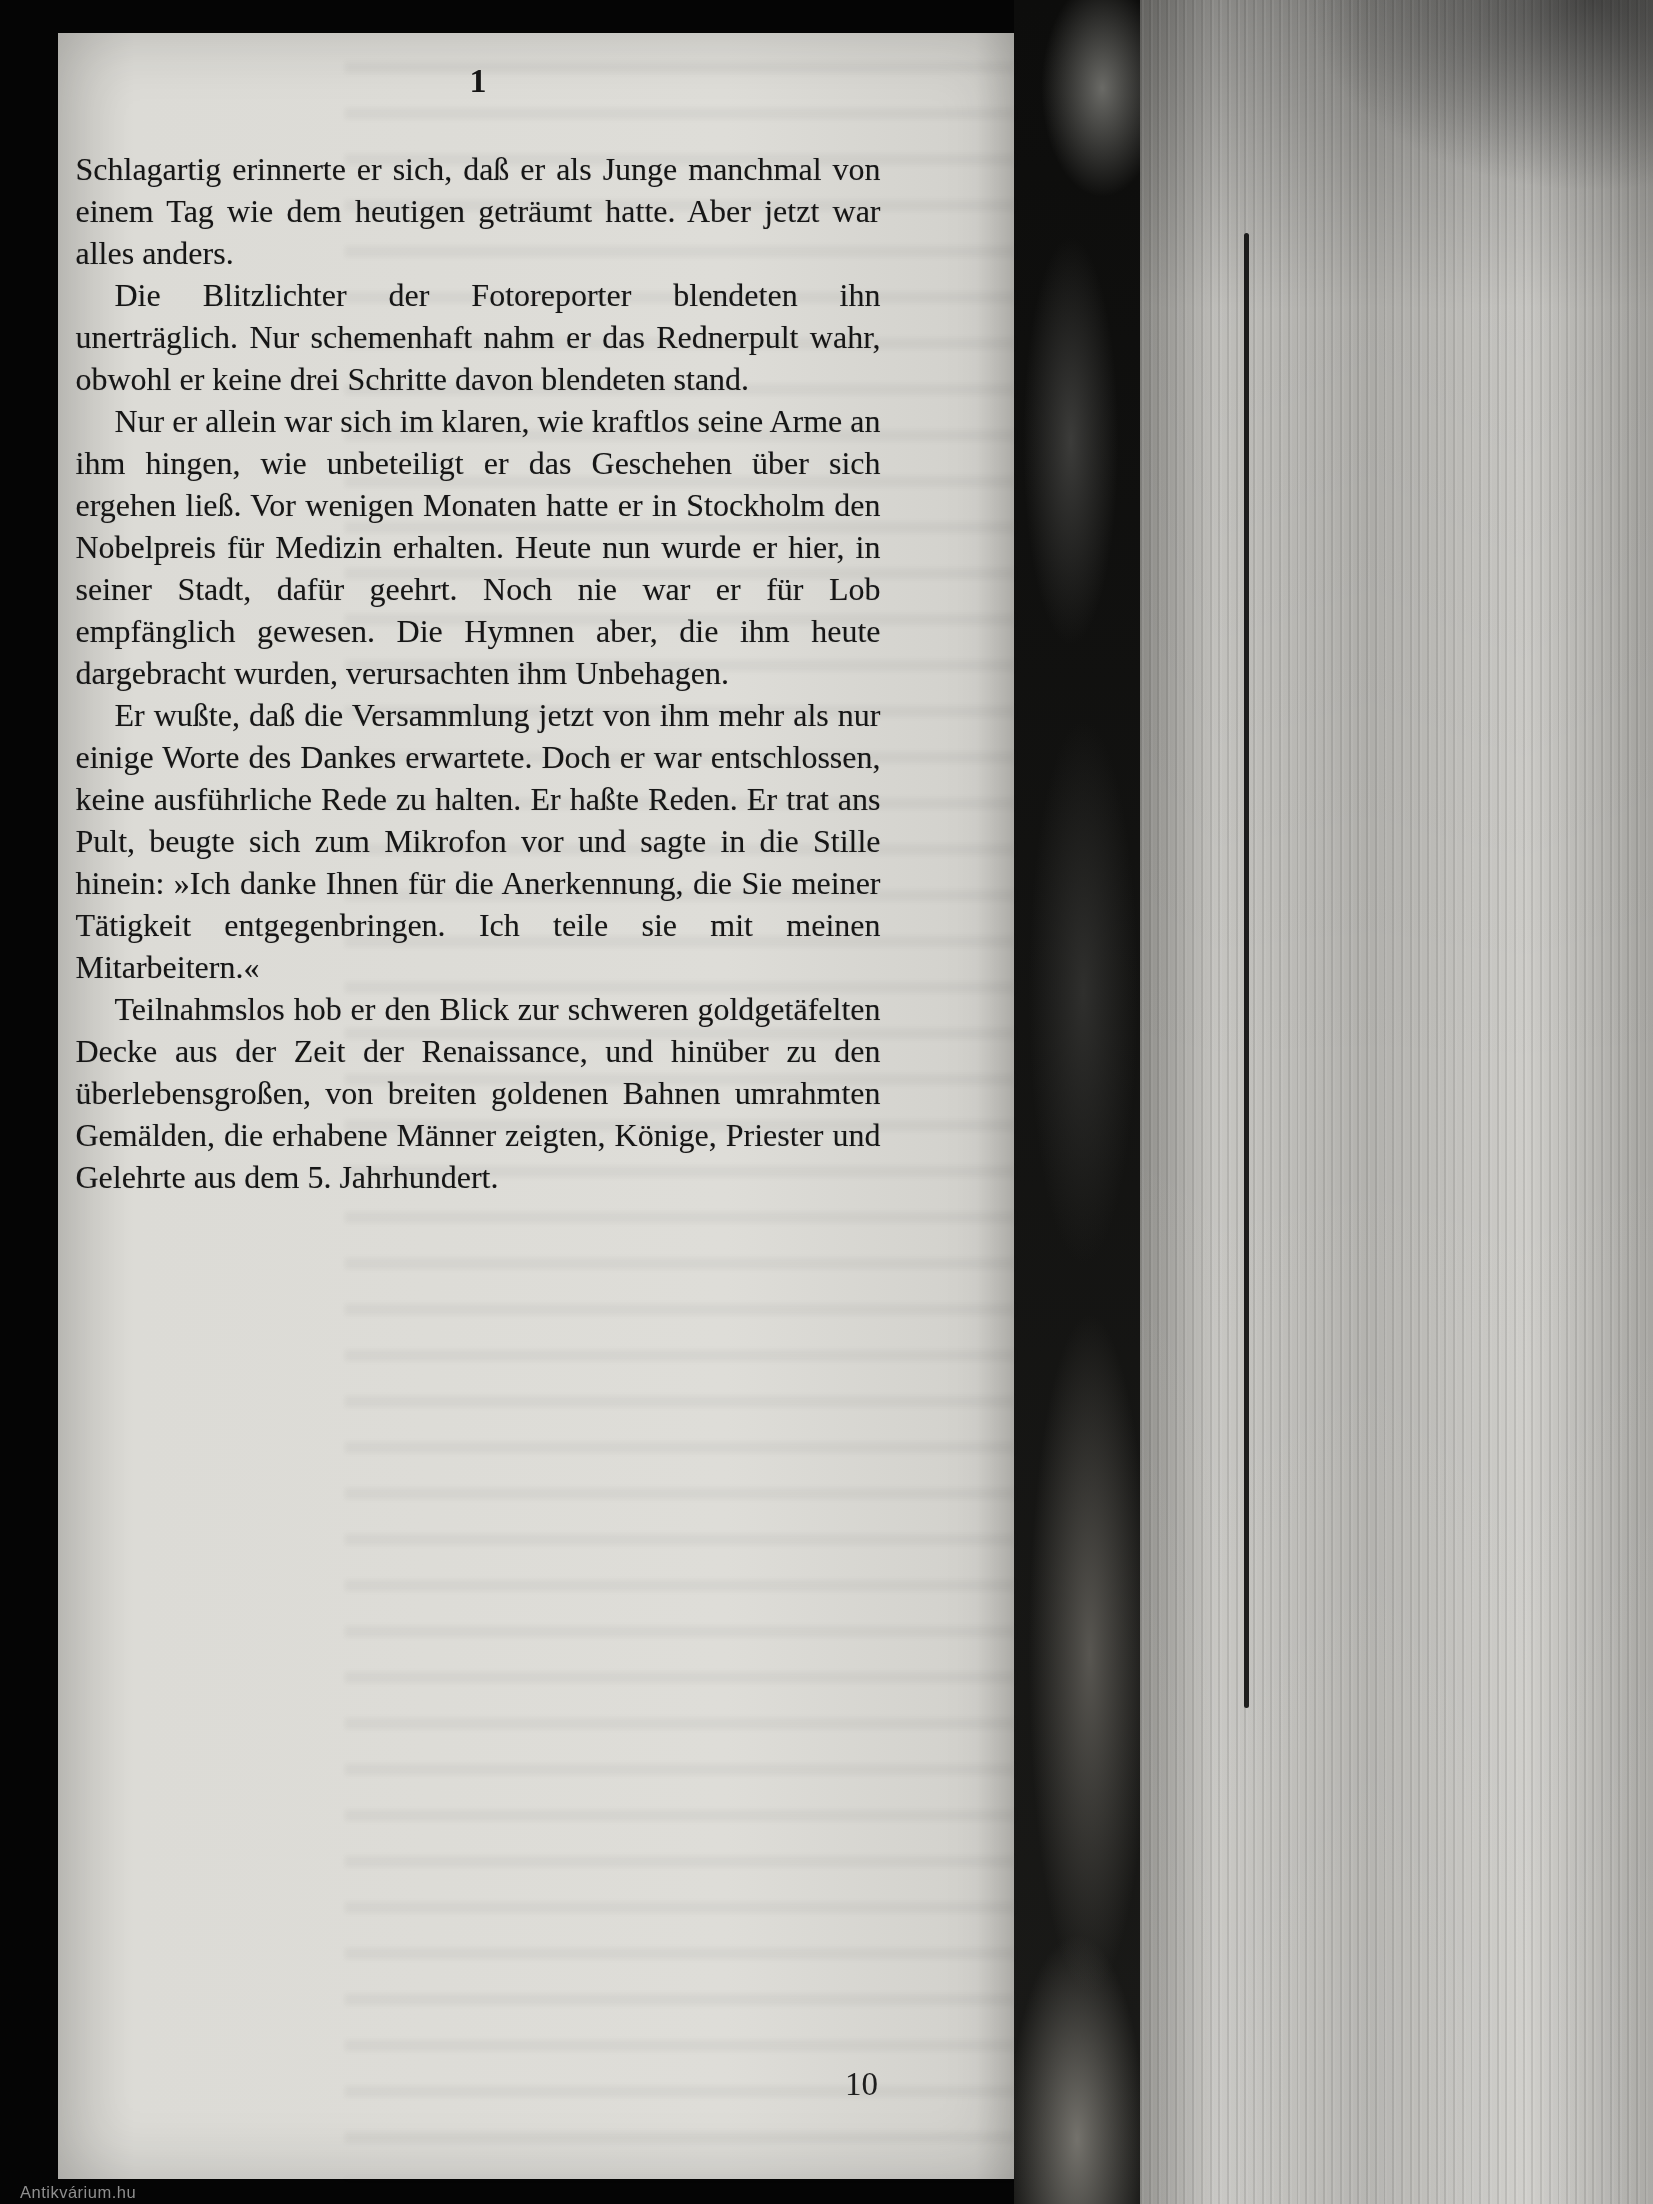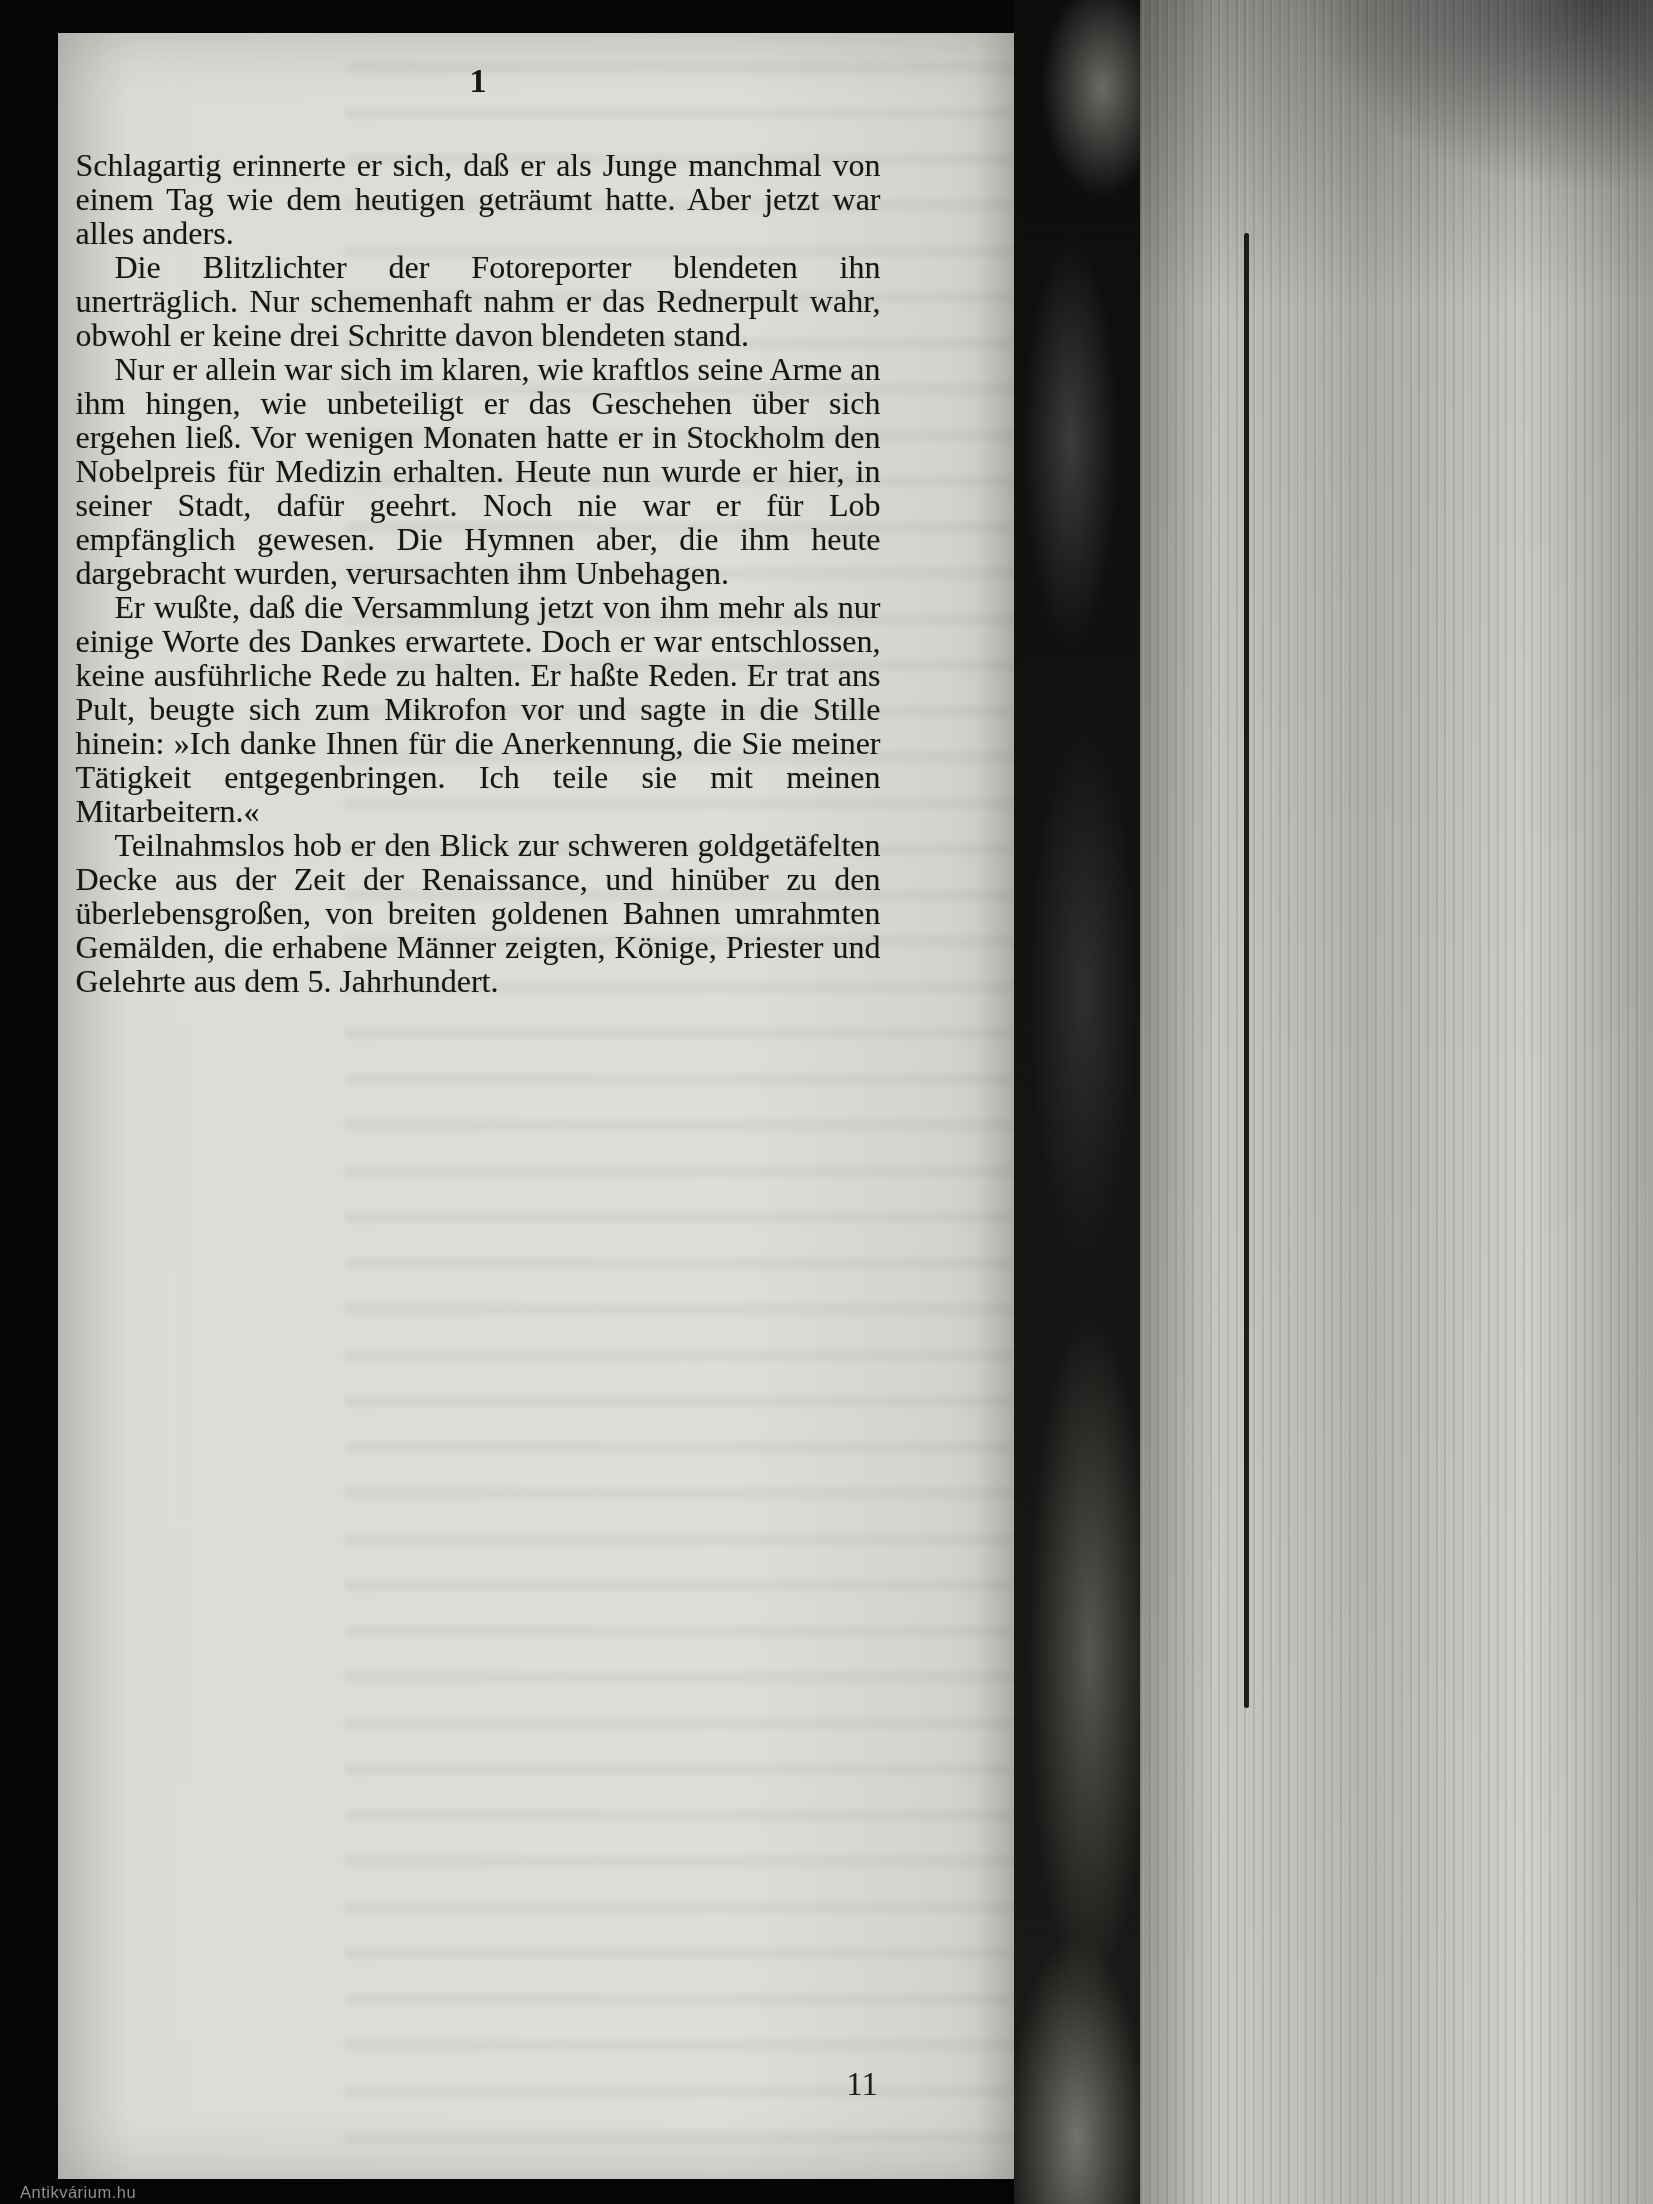--- a/index.html
+++ b/index.html
@@ -97,21 +97,21 @@
   .chapter {
     margin: 0 0 44px 0;
     font-size: 34px;
     font-weight: bold;
     text-align: center;
     line-height: 46px;
   }
   .para {
     margin: 0;
     font-size: 32px;
-    line-height: 34px;
+    line-height: 42px;
     text-align: justify;
     text-indent: 39px;
     hyphens: auto;
     text-shadow: 0 0 1px rgba(40,40,40,0.30);
   }
   .text-area p:first-of-type {
     text-indent: 0;
   }
   .page-number {
     position: absolute;
@@ -143,18 +143,18 @@
     <div class="ghost"></div>
     <div class="text-area">
       <h1 class="chapter">1</h1>
 
     <p class="para">Schlagartig erinnerte er sich, daß er als Junge manchmal von einem Tag wie dem heutigen geträumt hatte. Aber jetzt war alles anders.</p>
         <p class="para">Die Blitzlichter der Fotoreporter blendeten ihn unerträglich. Nur schemenhaft nahm er das Rednerpult wahr, obwohl er keine drei Schritte davon blendeten stand.</p>
         <p class="para">Nur er allein war sich im klaren, wie kraftlos seine Arme an ihm hingen, wie unbeteiligt er das Geschehen über sich ergehen ließ. Vor wenigen Monaten hatte er in Stockholm den Nobelpreis für Medizin erhalten. Heute nun wurde er hier, in seiner Stadt, dafür geehrt. Noch nie war er für Lob empfänglich gewesen. Die Hymnen aber, die ihm heute dargebracht wurden, verursachten ihm Unbehagen.</p>
         <p class="para">Er wußte, daß die Versammlung jetzt von ihm mehr als nur einige Worte des Dankes erwartete. Doch er war entschlossen, keine ausführliche Rede zu halten. Er haßte Reden. Er trat ans Pult, beugte sich zum Mikrofon vor und sagte in die Stille hinein: »Ich danke Ihnen für die Anerkennung, die Sie meiner Tätigkeit entgegenbringen. Ich teile sie mit meinen Mitarbeitern.«</p>
         <p class="para">Teilnahmslos hob er den Blick zur schweren goldgetäfelten Decke aus der Zeit der Renaissance, und hinüber zu den überlebensgroßen, von breiten goldenen Bahnen umrahmten Gemälden, die erhabene Männer zeigten, Könige, Priester und Gelehrte aus dem 5. Jahrhundert.</p>
       </div>
-    <div class="page-number">11</div>
+    <div class="page-number">10</div>
   </div>
 
   <div class="watermark">Antikvárium.hu</div>
 </div>
 
 
 </body></html>

